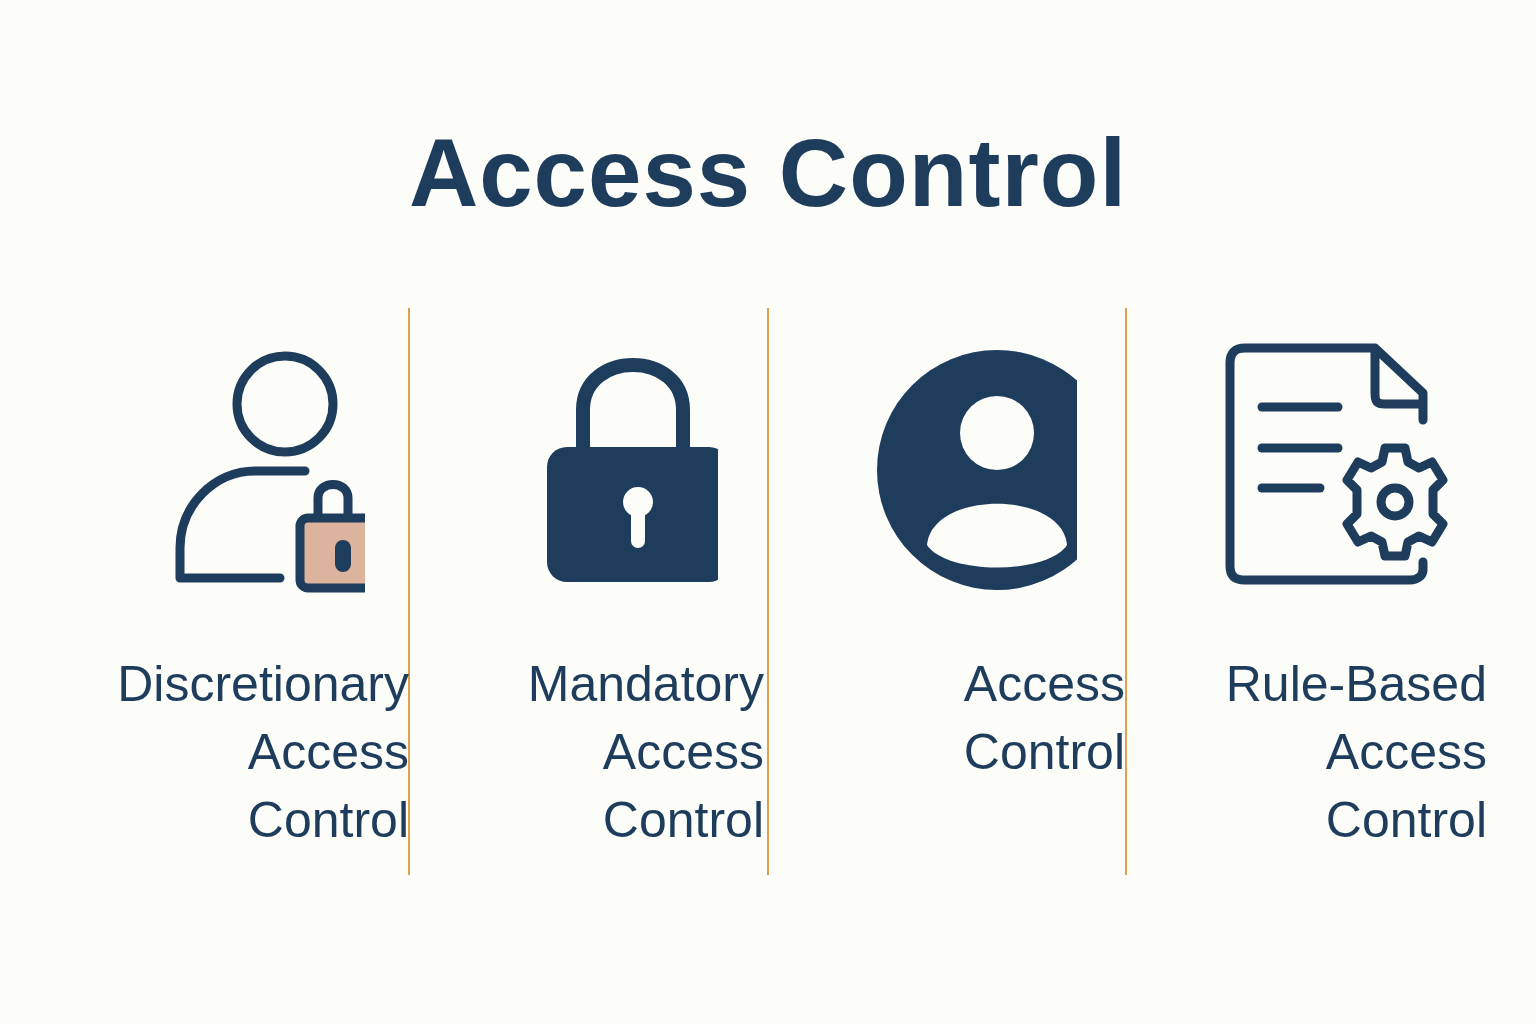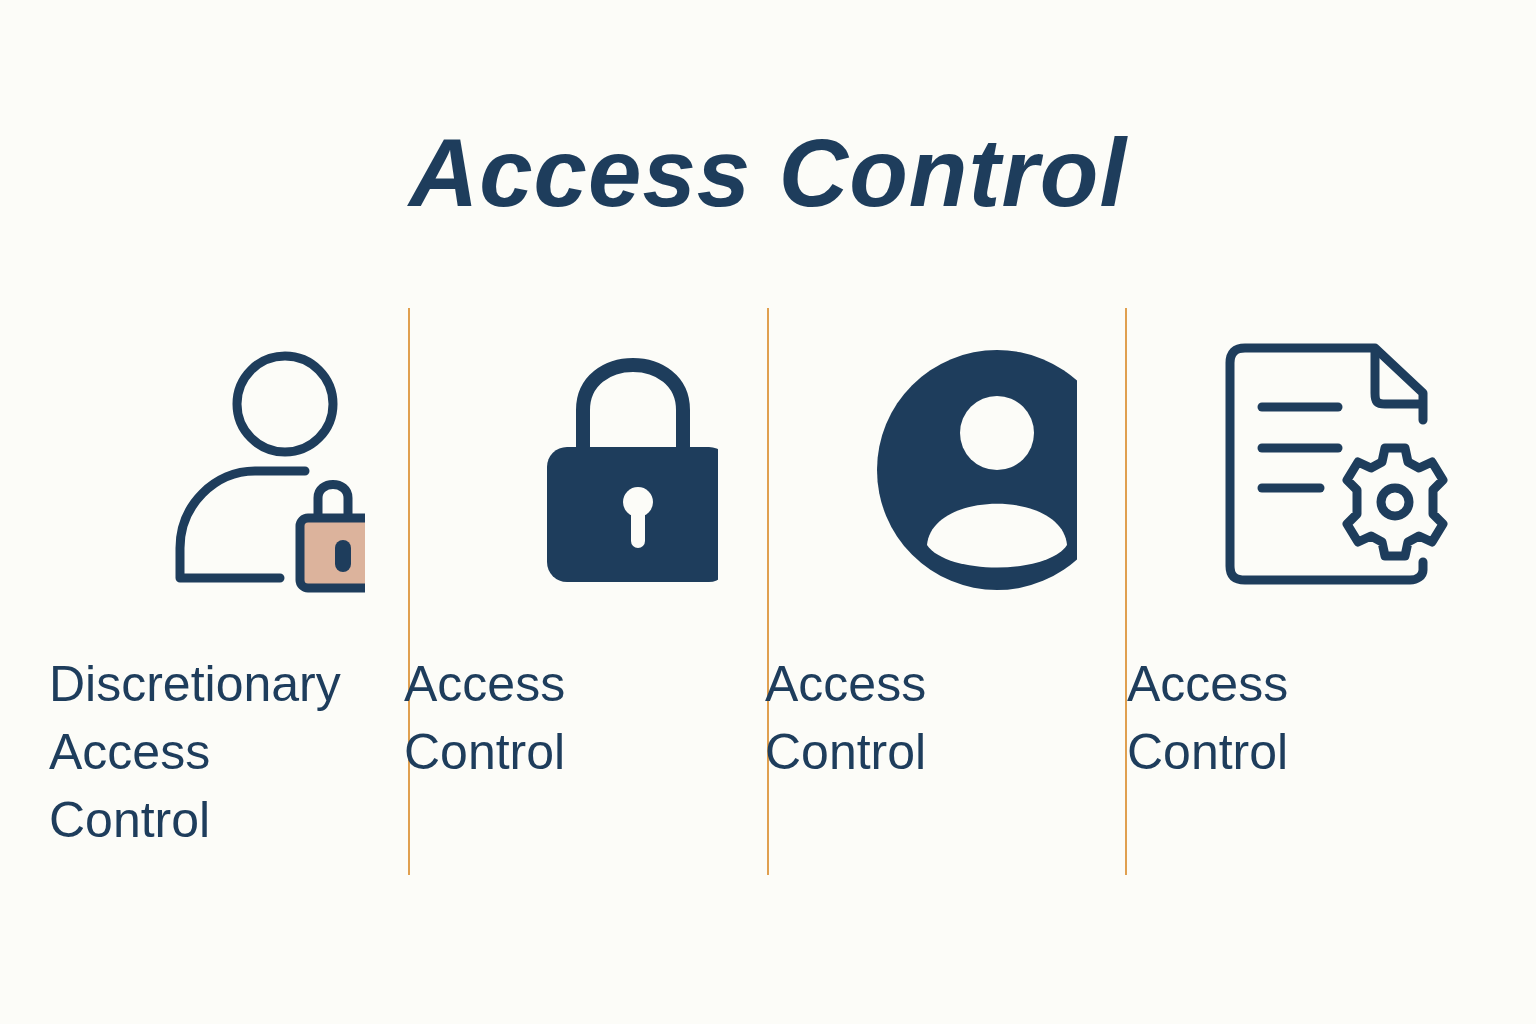--- a/index.html
+++ b/index.html
@@ -9,33 +9,32 @@
     position: relative;
     overflow: hidden;
     font-family: "Liberation Sans", "DejaVu Sans", sans-serif;
     color: #1e3d5c;
   }
   .title {
     position: absolute; left: 0; right: 0; top: 118px;
     text-align: center;
     font-size: 96px; font-weight: bold; letter-spacing: 1px;
     color: #1e3d5c;
-    font-style: italic;
   }
   .divider {
     position: absolute; top: 308px; width: 2px; height: 567px;
     background: #e0a050;
   }
   .col {
     position: absolute; top: 330px; width: 360px; text-align: center;
   }
   .col svg { display: block; margin: 0 auto; }
   .label {
     position: absolute; top: 650px; width: 360px;
-    text-align: left;
+    text-align: right;
     font-size: 50px; line-height: 68px;
     color: #1e3d5c;
   }
 </style>
 </head>
 <body>
 
 <div class="title">Access Control</div>
 
 <div class="divider" style="left:408px"></div>
@@ -59,20 +58,21 @@
 
 <div class="col" style="left:408px">
   <svg width="260" height="280" viewBox="0 0 260 280">
     <path d="M125 120 V80 C125 20 225 20 225 80 V120" fill="none" stroke="#1e3d5c" stroke-width="14"></path>
     <rect x="89" y="117" width="182" height="135" rx="20" fill="#1e3d5c"></rect>
     <circle cx="180" cy="172" r="15" fill="#fcfcf8"></circle>
     <rect x="173" y="172" width="14" height="46" rx="7" fill="#fcfcf8"></rect>
   </svg>
 </div>
 <div class="label" style="left:404px">
+  <div>Mandatory</div>
   <div>Access</div>
   <div>Control</div>
 </div>
 
 <div class="col" style="left:767px">
   <svg width="260" height="280" viewBox="0 0 260 280">
     <circle cx="180" cy="140" r="120" fill="#1e3d5c"></circle>
     <circle cx="180" cy="103" r="37" fill="#fcfcf8"></circle>
     <path d="M110 215 C115 160 245 160 250 215 C230 245 130 245 110 215 Z" fill="#fcfcf8"></path>
   </svg>
@@ -89,15 +89,16 @@
     <line x1="107" y1="77" x2="183" y2="77" stroke="#1e3d5c" stroke-width="9" stroke-linecap="round"></line>
     <line x1="107" y1="118" x2="183" y2="118" stroke="#1e3d5c" stroke-width="9" stroke-linecap="round"></line>
     <line x1="107" y1="158" x2="165" y2="158" stroke="#1e3d5c" stroke-width="9" stroke-linecap="round"></line>
     <g transform="translate(240 172)">
       <path d="M-10 -54 H10 L13 -40 L24 -34 L37 -40 L48 -22 L38 -12 L38 12 L48 22 L37 40 L24 34 L13 40 L10 54 H-10 L-13 40 L-24 34 L-37 40 L-48 22 L-38 12 L-38 -12 L-48 -22 L-37 -40 L-24 -34 L-13 -40 Z" fill="#fcfcf8" stroke="#1e3d5c" stroke-width="9" stroke-linejoin="round"></path>
       <circle cx="0" cy="0" r="14" fill="none" stroke="#1e3d5c" stroke-width="9"></circle>
     </g>
   </svg>
 </div>
 <div class="label" style="left:1127px">
+  <div>Rule-Based</div>
   <div>Access</div>
   <div>Control</div>
 </div>
 
 </body></html>

